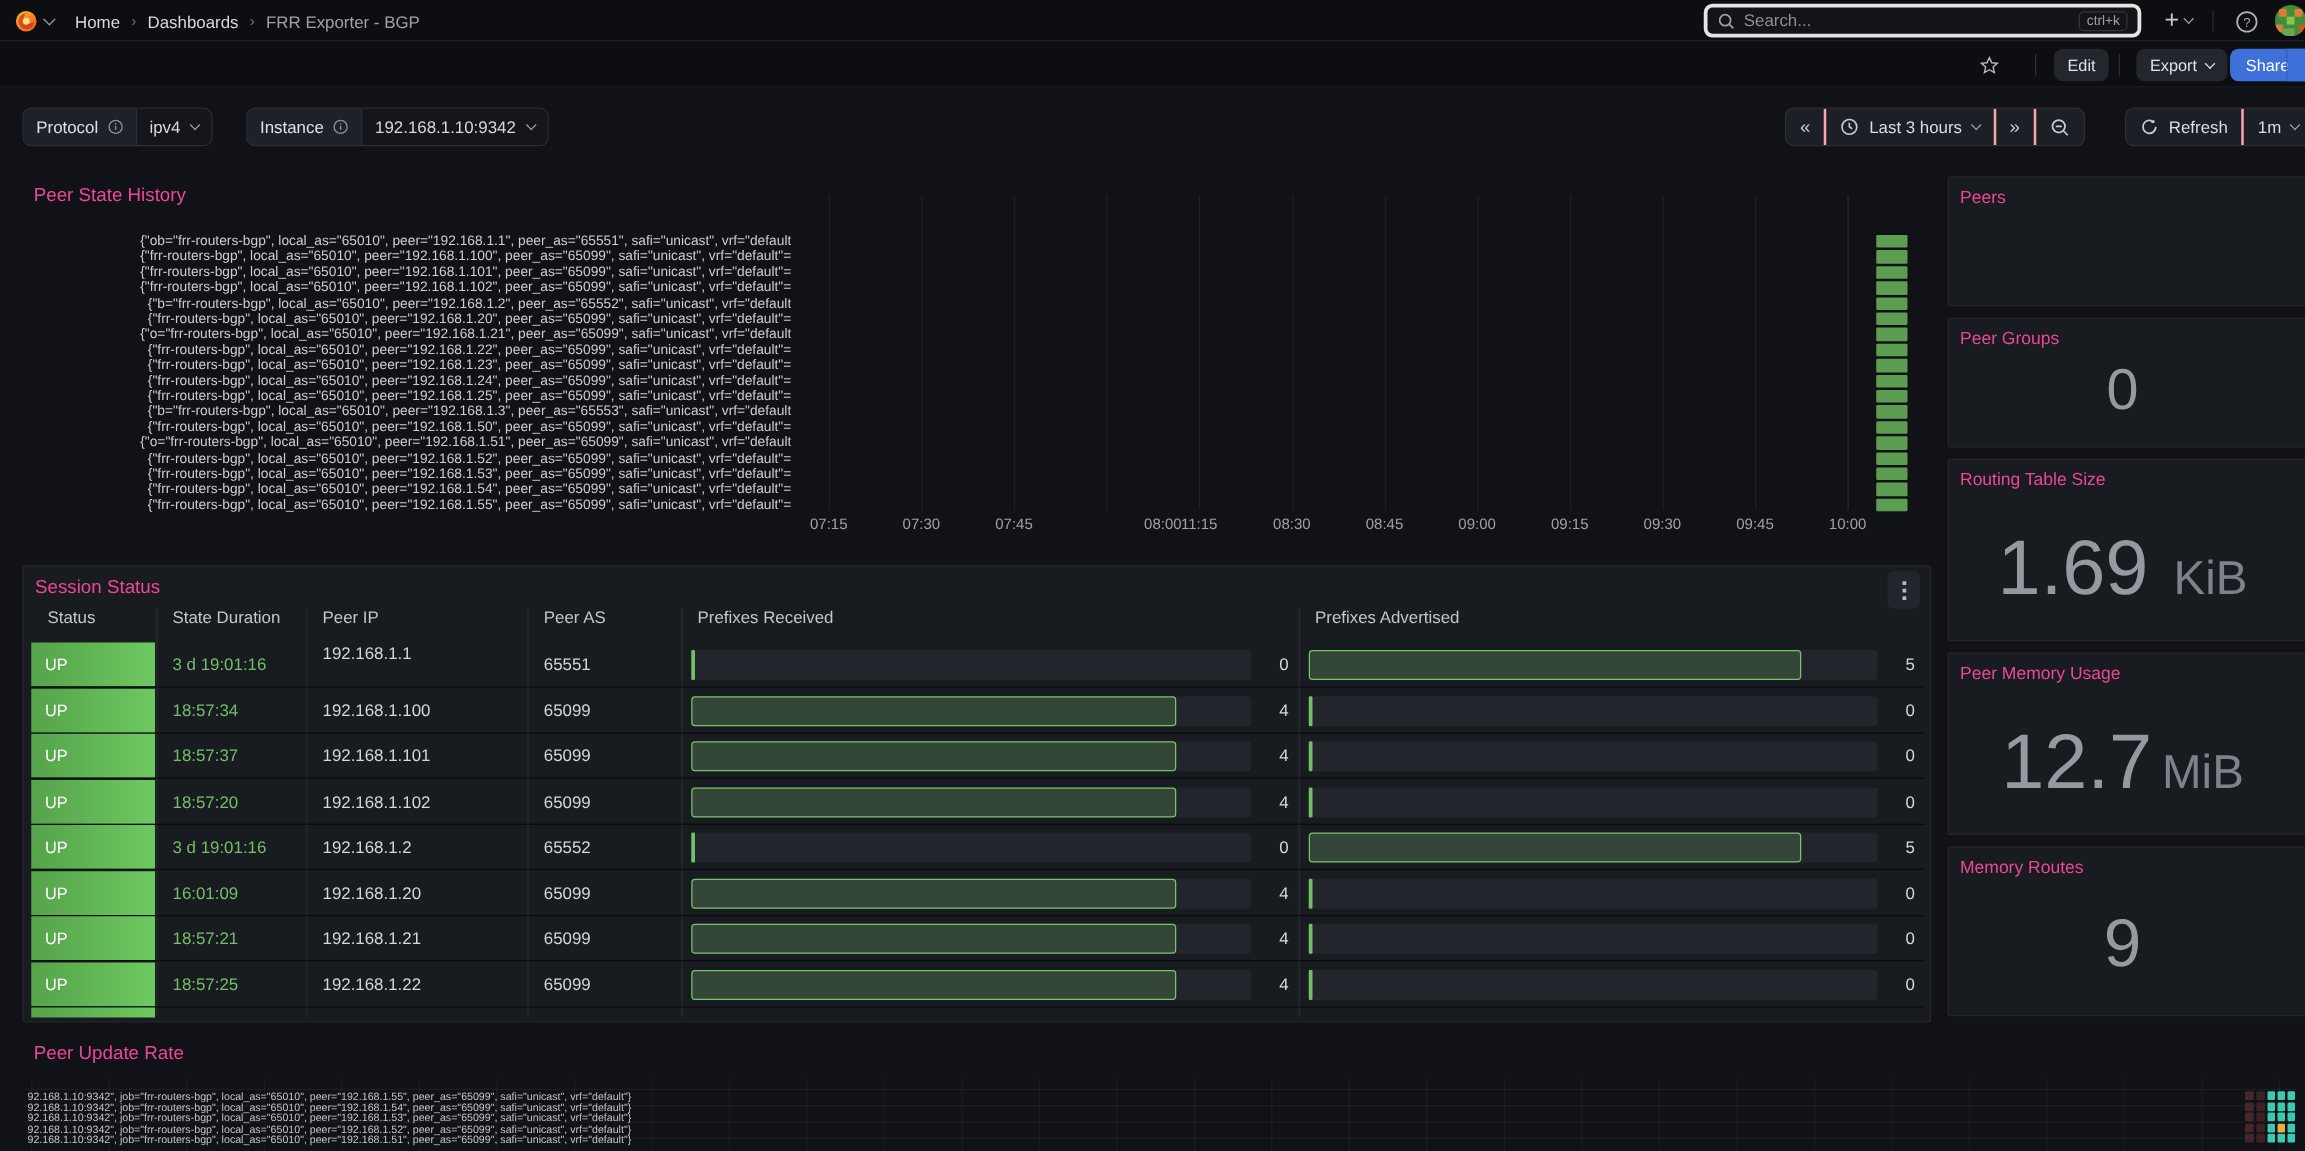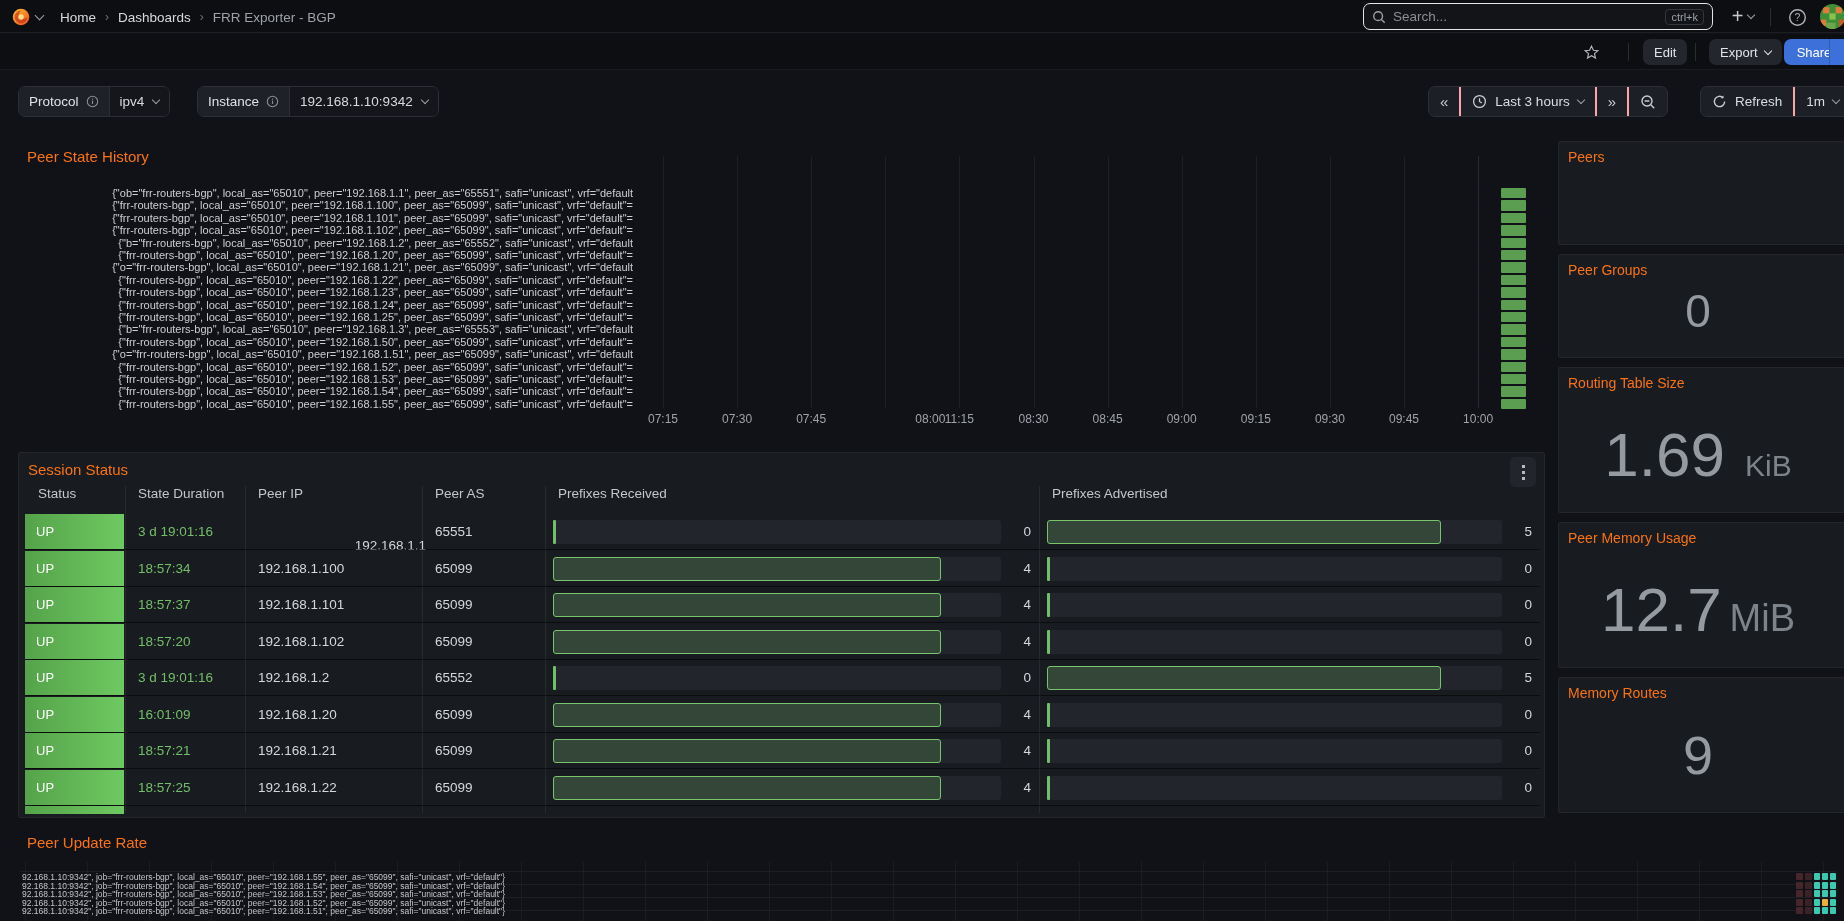--- a/index.html
+++ b/index.html
@@ -10,21 +10,21 @@
 
   
   #topnav { left:0; top:0; width:1844px; height:33px; background:#0d0e12; border-bottom:1px solid #1c1e23; }
   #subnav { left:0; top:34px; width:1844px; height:36px; background:#0d0e12; border-bottom:1px solid #191b20; }
   .crumb { font-size:13.5px; color:#d8d9dc; cursor:pointer; }
   .crumb.current { color:#9ea2a8; }
   .crumb-sep { color:#6e7277; font-size:12px; padding:0 9px; }
   #breadcrumb { left:60px; top:0; height:34px; display:flex; align-items:center; }
   #logo-btn { left:10px; top:5px; width:40px; height:24px; display:flex; align-items:center; gap:4px; cursor:pointer; }
   .chev { display:inline-block; width:7px; height:7px; border-right:1.6px solid #9da1a6; border-bottom:1.6px solid #9da1a6; transform:rotate(45deg); margin-top:-3px; }
-  #searchbox { left:1363px; top:3px; width:350px; height:27px; background:#121418; border:1px solid #e5e5e5;
+  #searchbox { left:1363px; top:3px; width:350px; height:27px; background:#121418; border:3px solid #e5e5e5;
     border-radius:7px; display:flex; align-items:center; padding:0 8px; gap:7px; }
   #searchbox input { flex:1; background:transparent; border:0; outline:0; color:#cfd1d5; font-size:13.5px;
     font-family:"Liberation Sans",sans-serif; }
   #searchbox input::placeholder { color:#8b8f95; }
   .kbd { border:1px solid #33363c; border-radius:4px; font-size:11px; color:#9da0a5; padding:1px 5px; }
   .navdiv { width:1px; height:18px; background:#2a2d32; }
   .iconbtn { display:flex; align-items:center; justify-content:center; color:#aeb2b7; cursor:pointer; }
   
   .btn { height:26px; border-radius:7px; background:#23262c; color:#e2e3e6; font-size:13px; display:flex;
     align-items:center; justify-content:center; padding:0 11px; cursor:pointer; gap:7px; }
@@ -33,21 +33,21 @@
 
   
   .varpill { position:absolute; top:86px; height:31px; display:flex; border:1px solid #2c2f36; border-radius:7px; overflow:hidden; }
   .varlabel { background:#1e2127; display:flex; align-items:center; gap:7px; padding:0 10px; font-size:13.5px; color:#e0e1e4; border-right:1px solid #2c2f36; }
   .varvalue { background:#14161b; display:flex; align-items:center; gap:9px; padding:0 10px; font-size:13.5px; color:#d8d9dc; cursor:pointer; }
   .tgroup { position:absolute; top:86px; height:31px; display:flex; align-items:stretch; border:1px solid #2c2f36; border-radius:7px; background:#1c1f25; overflow:hidden; }
   .tseg { display:flex; align-items:center; gap:8px; padding:0 11px; font-size:13.5px; color:#dcdde0; cursor:pointer; }
   .tseg + .tseg { border-left:2px solid #fca5a5; }
 
   
-  .ptitle { font-size:15px; color:#f97316; cursor:pointer; }
+  .ptitle { font-size:15px; color:#ec4899; cursor:pointer; }
   .panel { position:absolute; background:#181b1f; border:1px solid #24262b; border-radius:2px; }
   .statval { color:#949aa0; text-align:center; line-height:1; }
   .statunit { color:#7d838a; }
 
   
   .ser-label { position:absolute; left:20px; width:613px; height:12.4px; font-size:11px; line-height:12.4px;
     color:#ccced2; white-space:nowrap; overflow:hidden; text-align:right; direction:rtl; }
   .gridv { position:absolute; width:1px; background:rgba(255,255,255,0.06); }
   .xtick { position:absolute; font-size:12px; color:#9fa3a8; transform:translateX(-50%); }
   .stateblk { position:absolute; left:1501px; width:25px; height:10.6px; background:#5b9e52; border-radius:1px; }
@@ -277,21 +277,21 @@
   <div id="stats-col">
       <div class="panel" style="left: 1558px; top: 141px; width: 290px; height: 104px;">
         <div class="ptitle" style="position: absolute; left: 9px; top: 7px; font-size: 14px;">Peers</div>
       </div>
       <div class="panel" style="left: 1558px; top: 254px; width: 290px; height: 104px;">
         <div class="ptitle" style="position: absolute; left: 9px; top: 7px; font-size: 14px;">Peer Groups</div>
         <div class="statval" style="position: absolute; left: 0px; right: 10px; bottom: 22.88px; font-size: 46px;"><span>0</span></div>
       </div>
       <div class="panel" style="left: 1558px; top: 367px; width: 290px; height: 146px;">
         <div class="ptitle" style="position: absolute; left: 9px; top: 7px; font-size: 14px;">Routing Table Size</div>
-        <div class="statval" style="position: absolute; left: 0px; right: 10px; bottom: 26.28px; font-size: 62px;"><span>1.69</span><span class="statunit" style="font-size: 30px; margin-left: 20px;">KiB</span></div>
+        <div class="statval" style="position: absolute; left: 0px; right: 10px; bottom: 26.28px; font-size: 62px;"><span>1.69</span><span class="statunit" style="font-size: 38px; margin-left: 20px;">KiB</span></div>
       </div>
       <div class="panel" style="left: 1558px; top: 522px; width: 290px; height: 146px;">
         <div class="ptitle" style="position: absolute; left: 9px; top: 7px; font-size: 14px;">Peer Memory Usage</div>
         <div class="statval" style="position: absolute; left: 0px; right: 10px; bottom: 26.28px; font-size: 62px;"><span>12.7</span><span class="statunit" style="font-size: 38px; margin-left: 8px;">MiB</span></div>
       </div>
       <div class="panel" style="left: 1558px; top: 677px; width: 290px; height: 136px;">
         <div class="ptitle" style="position: absolute; left: 9px; top: 7px; font-size: 14px;">Memory Routes</div>
         <div class="statval" style="position: absolute; left: 0px; right: 10px; bottom: 29.92px; font-size: 54px;"><span>9</span></div>
       </div>
     </div>
@@ -311,21 +311,21 @@
         <div class="th" style="left: 539px; top: 33px;">Prefixes Received</div>
         <div class="th" style="left: 1033px; top: 33px;">Prefixes Advertised</div>
         <div class="colsep" style="left: 106px; top: 33px; height: 327px;"></div>
         <div class="colsep" style="left: 226px; top: 33px; height: 327px;"></div>
         <div class="colsep" style="left: 403px; top: 33px; height: 327px;"></div>
         <div class="colsep" style="left: 526px; top: 33px; height: 327px;"></div>
         <div class="colsep" style="left: 1020px; top: 33px; height: 327px;"></div>
         <div>
           <div class="upcell" style="left: 6px; top: 61px; width: 99px; height: 35px;">UP</div>
           <div class="cell dur" style="left: 119px; top: 61px; width: 110px;">3 d 19:01:16</div>
-          <div class="cell" style="left: 239px; top: 75px; width: 168px; text-align: right;">192.168.1.1</div>
+          <div class="cell" style="left: 239px; top: 52px; width: 168px;">192.168.1.1</div>
           <div class="cell" style="left: 416px; top: 61px; width: 115px;">65551</div>
           <div class="gtrack" style="left: 534px; top: 67px; width: 448px;">
             <div class="gzero"></div>
           </div>
           <div class="gnum" style="left: 978px; top: 61px; width: 34px;">0</div>
           <div class="gtrack" style="left: 1028px; top: 67px; width: 455px;">
             <div class="gfill" style="left: 0px; width: 394px;"></div>
           </div>
           <div class="gnum" style="left: 1479px; top: 61px; width: 34px;">5</div>
           <div class="rowsep" style="left: 6px; width: 1515px; top: 96px;"></div>

